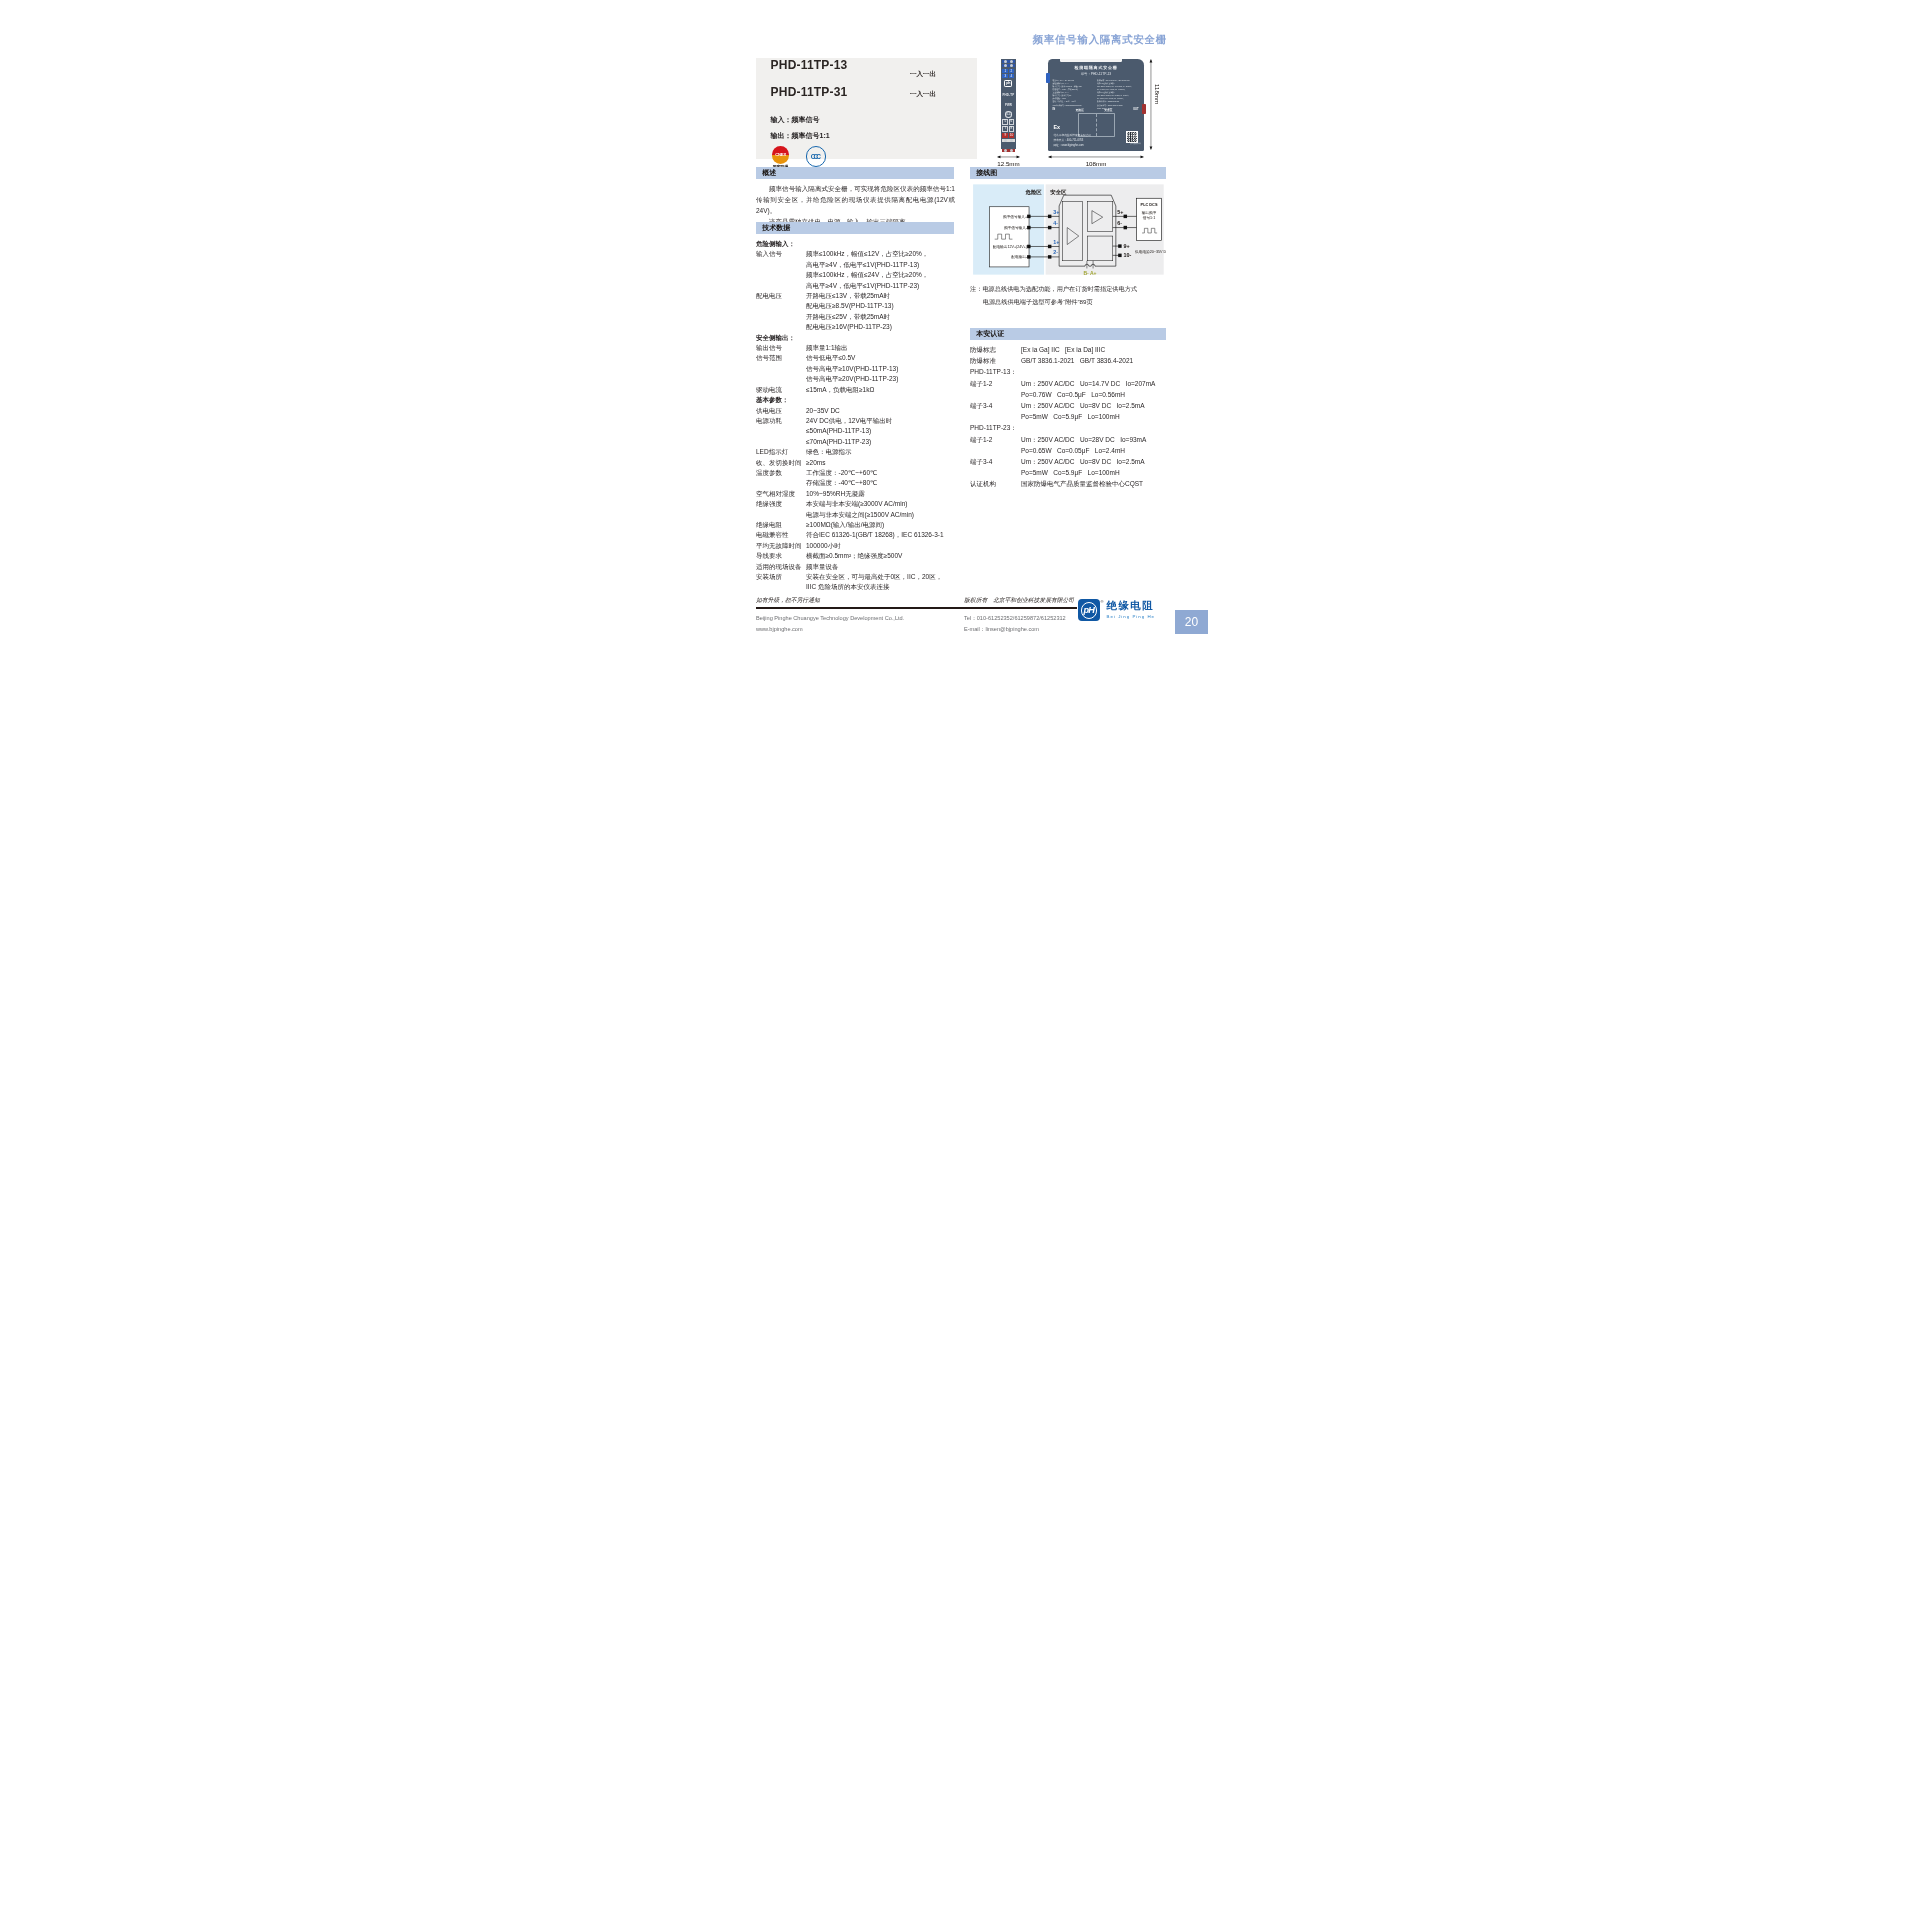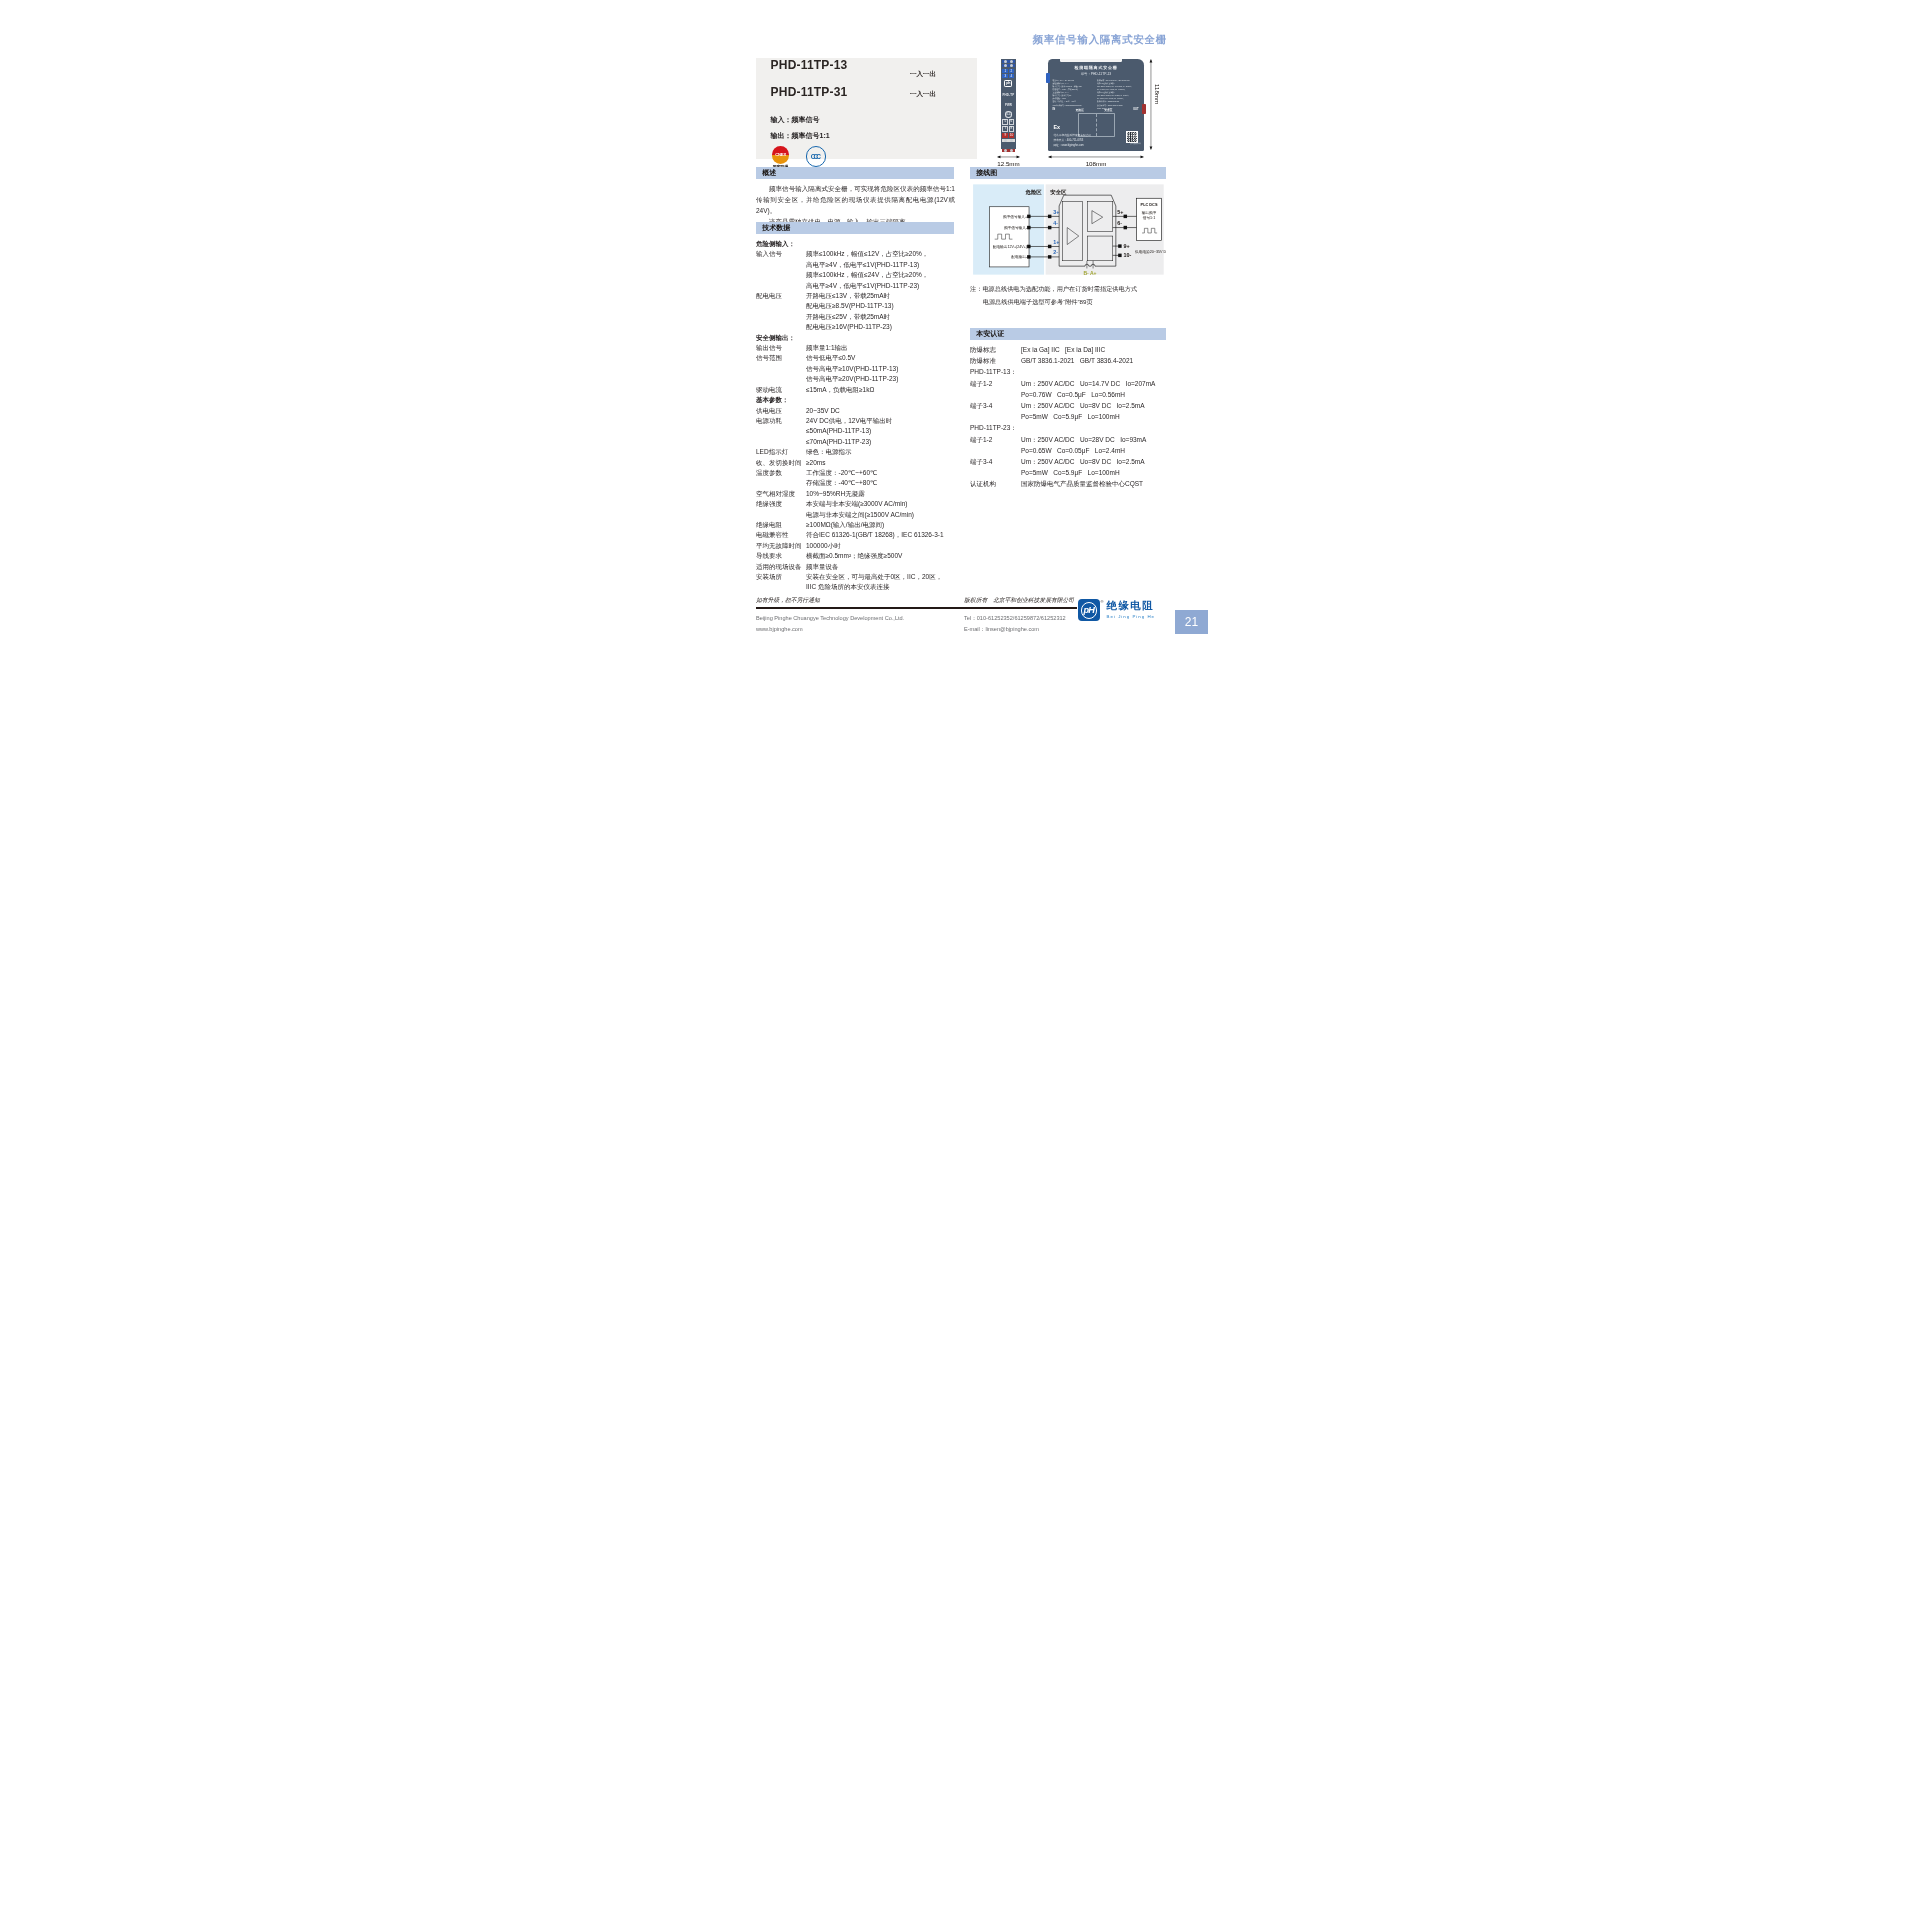--- a/index.html
+++ b/index.html
@@ -564,16 +564,16 @@
       <div class="ring"></div>
       <div class="mono">pH</div>
     </div>
     <div id="logo-reg">®</div>
     <div id="logo-text">
       <div id="logo-cn">绝缘电阻</div>
       <div id="logo-en">Bei Jing Ping He</div>
     </div>
   </div>
 
-  <div id="page-badge">21</div>
+  <div id="page-badge">20</div>
 
 </div>
 
 
 </body></html>

